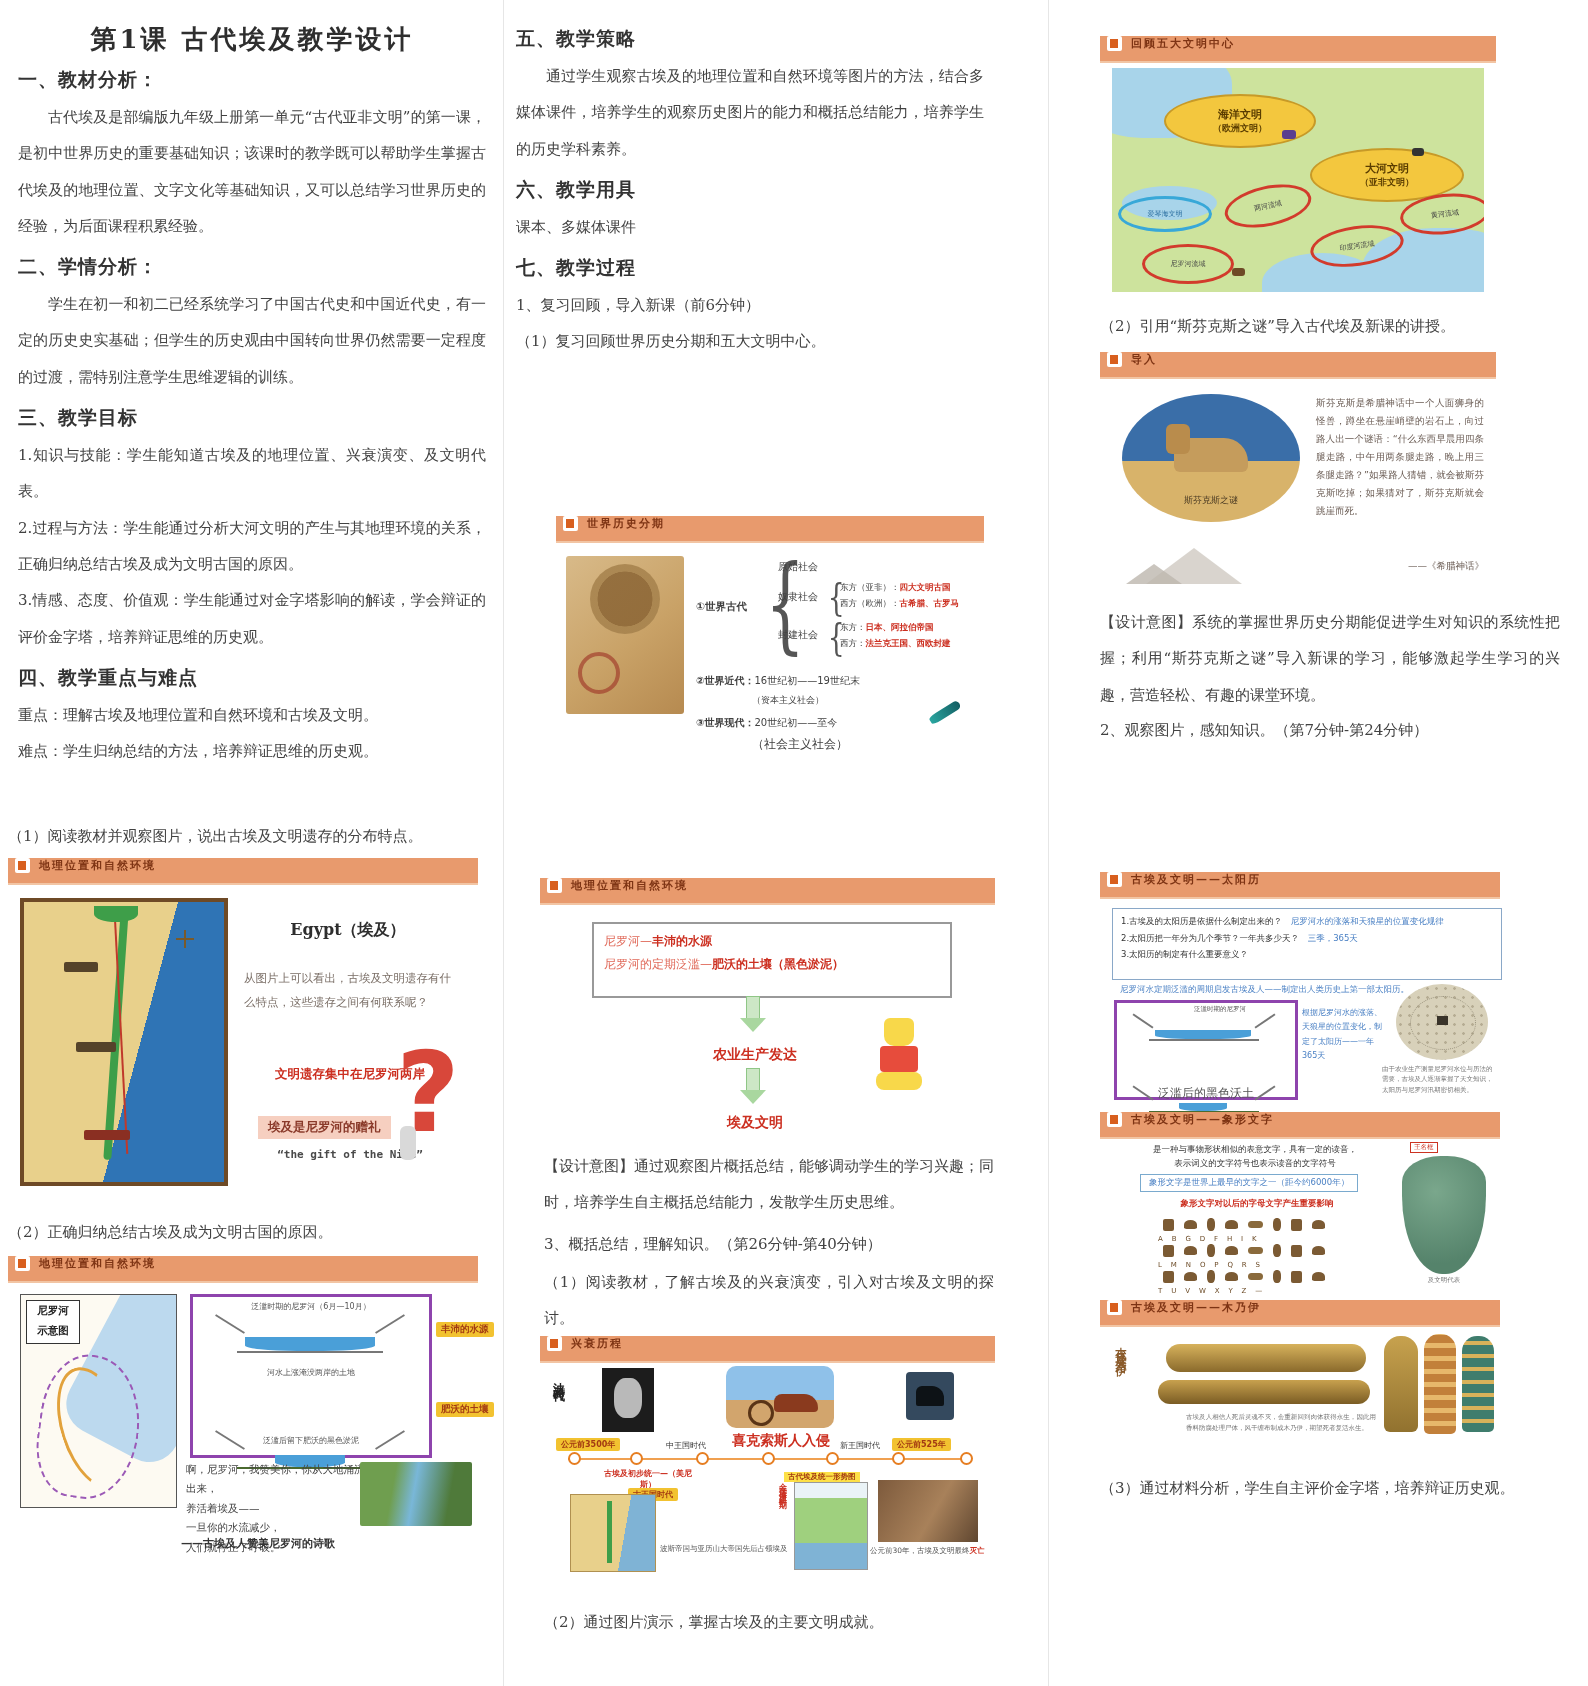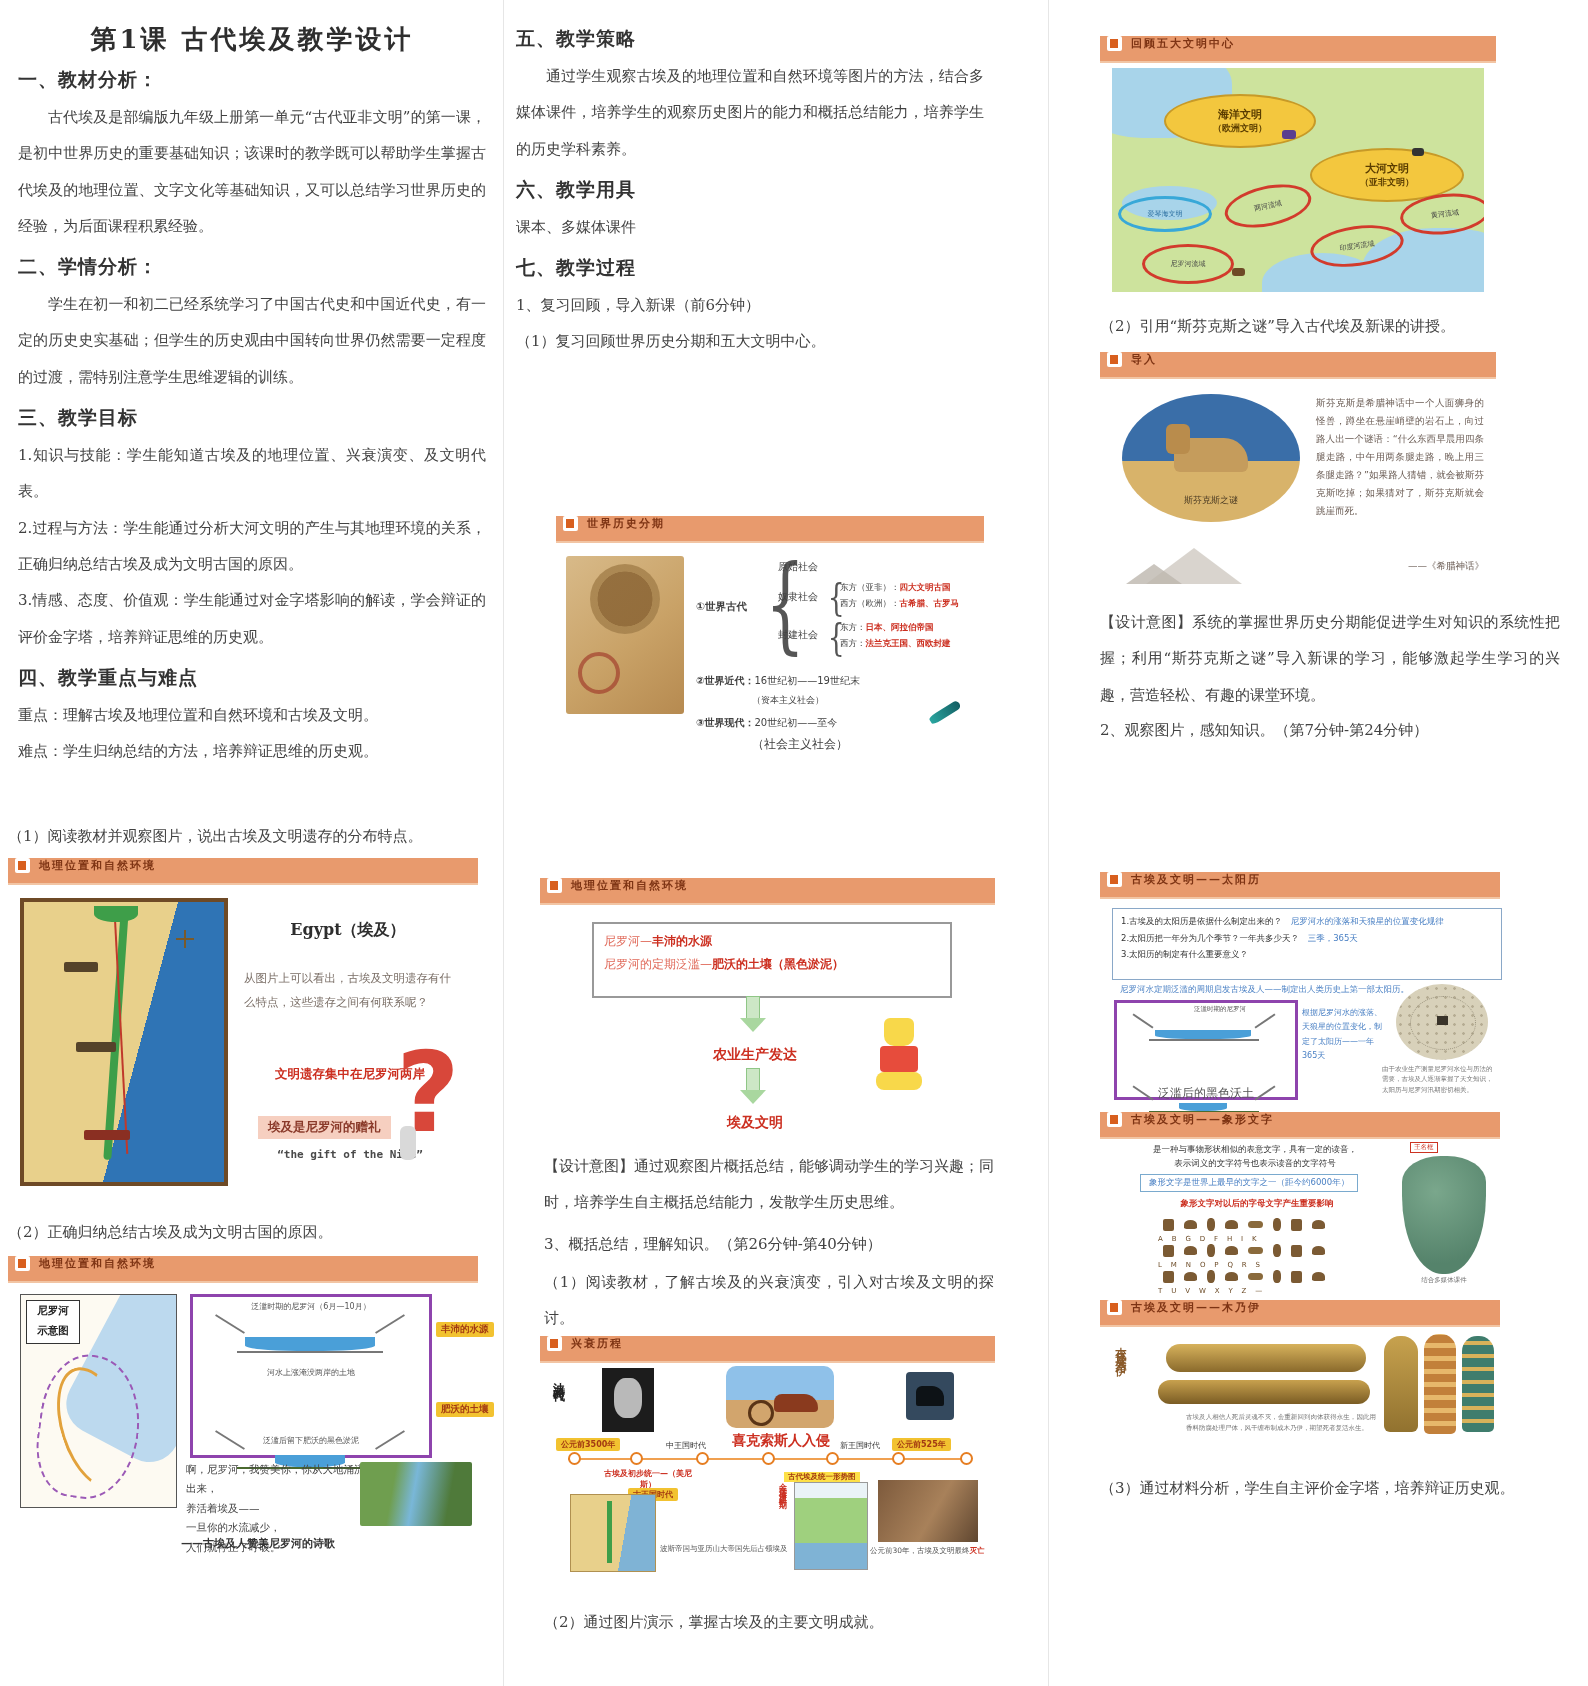--- a/index.html
+++ b/index.html
@@ -381,21 +381,21 @@
       <div class="abs" style="left:58px;top:128px;">
         <i class="g"></i><i class="g"></i><i class="g"></i><i class="g"></i><i class="g"></i><i class="g"></i><i class="g"></i><i class="g"></i>
         <span class="letters">L    M    N    O    P    Q    R    S</span>
       </div>
       <div class="abs" style="left:58px;top:154px;">
         <i class="g"></i><i class="g"></i><i class="g"></i><i class="g"></i><i class="g"></i><i class="g"></i><i class="g"></i><i class="g"></i>
         <span class="letters">T    U    V    W    X    Y    Z    —</span>
       </div>
       <span class="abs" style="left:310px;top:30px;border:1px solid #cc3322;color:#cc3322;font-size:6.5px;padding:0 3px;">王名框</span>
       <div class="abs" style="left:302px;top:44px;width:84px;height:118px;background:radial-gradient(circle at 40% 30%,#7aa78c,#55836b 75%);border-radius:46% 46% 48% 48% / 22% 22% 66% 66%;"></div>
-      <span class="abs" style="left:302px;top:164px;width:84px;text-align:center;font-size:6.5px;color:#777;">结合多媒体课件</span>
+      <span class="abs" style="left:302px;top:164px;width:84px;text-align:center;font-size:6.5px;color:#777;">及文明代表</span>
     </div>
 
     <div class="slide" style="left:38px;top:488px;width:400px;height:160px;">
       <div class="sbar">
         <span class="slogo">
             <i></i>
           </span>
         <span class="stitle">古埃及文明——木乃伊</span>
       </div>
       <span class="vtext abs" style="left:12px;top:38px;font-size:11px;font-weight:700;color:#8a5a2a;">古代埃及木乃伊</span>

